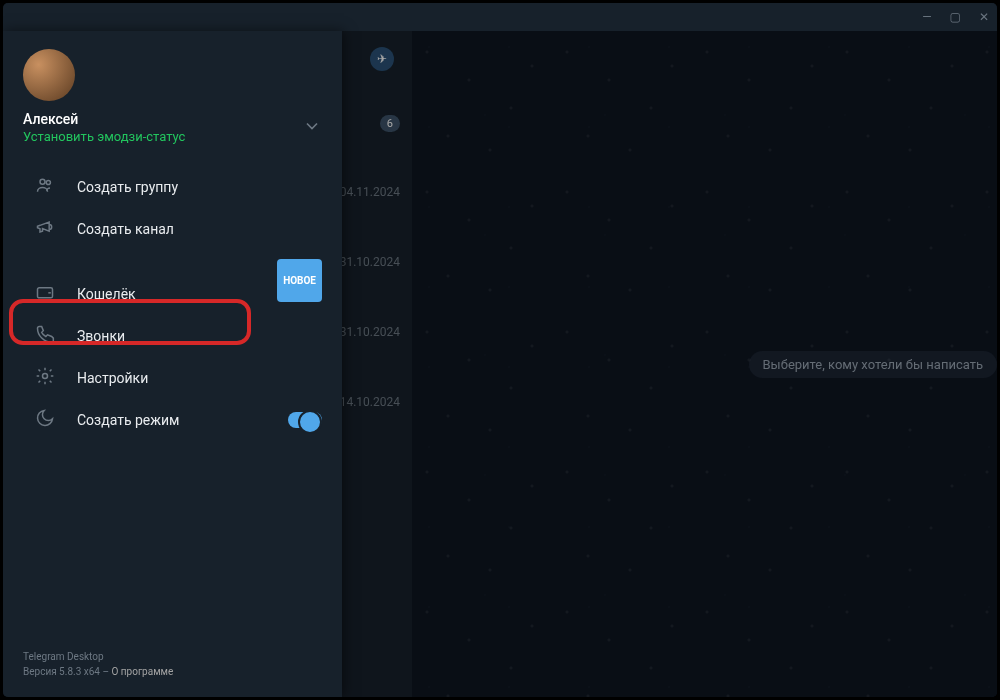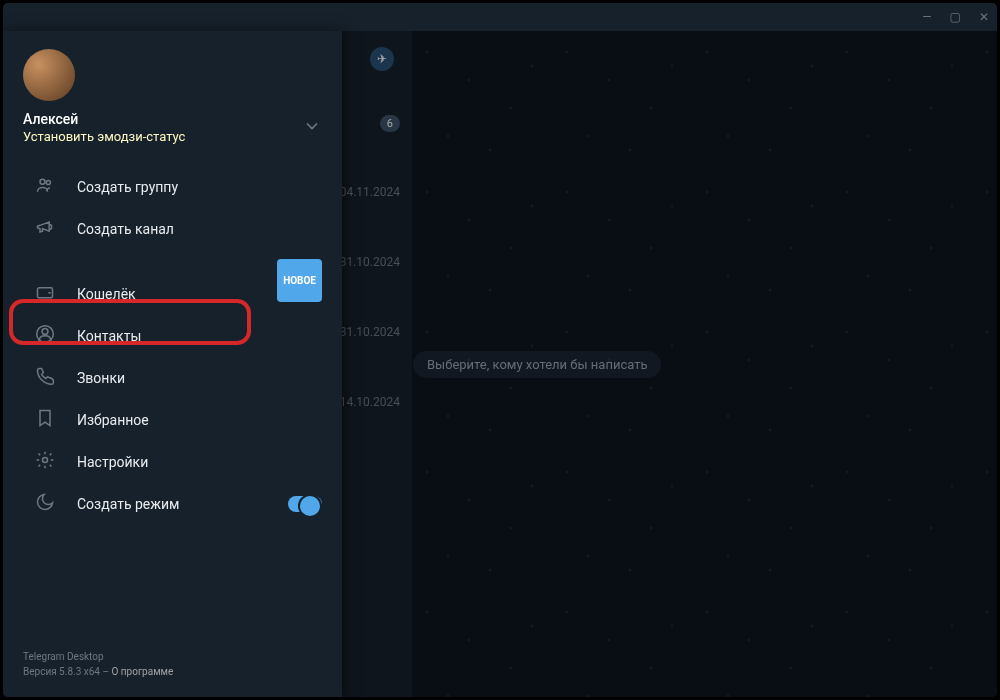--- a/index.html
+++ b/index.html
@@ -8,29 +8,29 @@
 .titlebar { height: 28px; background: #17212b; display: flex; justify-content: flex-end; align-items: center; padding: 0 8px; gap: 18px; }
 .titlebar .winbtn { color: #6a7580; cursor: pointer; font-size: 12px; }
 .body-area { position: absolute; top: 28px; left: 0; right: 0; bottom: 0; display: flex; }
 .chatlist { width: 410px; background: #17212b; border-right: 1px solid #0e1621; position: relative; }
 .chatrow { display: flex; align-items: center; padding: 8px 12px; height: 70px; }
 .chatrow .meta { margin-left: auto; text-align: right; }
 .chatrow .date { color: #6d7883; font-size: 12px; }
 .chatrow .badge { display: inline-block; background: #3e546a; color: #fff; font-size: 11px; padding: 2px 7px; border-radius: 10px; margin-top: 2px; }
 .chatrow .check { color: #4fae4e; font-size: 12px; margin-right: 2px; }
 .chatrow .preview { color: #6d7883; font-size: 13px; max-width: 250px; white-space: nowrap; overflow: hidden; text-overflow: ellipsis; }
-.chatarea { flex: 1; background: #0e1621; position: relative; background-image: radial-gradient(circle at 20% 20%, rgba(40,50,65,0.15) 1px, transparent 1px), radial-gradient(circle at 60% 70%, rgba(40,50,65,0.12) 1px, transparent 1px); background-size: 80px 80px, 120px 120px; display: flex; align-items: center; justify-content: flex-start; }
+.chatarea { flex: 1; background: #0e1621; position: relative; background-image: radial-gradient(circle at 20% 20%, rgba(40,50,65,0.15) 1px, transparent 1px), radial-gradient(circle at 60% 70%, rgba(40,50,65,0.12) 1px, transparent 1px); background-size: 80px 80px, 120px 120px; display: flex; align-items: center; justify-content: flex-end; }
 .chatarea .placeholder { background: rgba(30,40,55,0.85); color: #9aa6b3; padding: 6px 14px; border-radius: 14px; font-size: 13px; }
 .drawer-overlay { position: absolute; top: 28px; left: 0; right: 0; bottom: 0; background: rgba(0,0,0,0.35); }
 .drawer { position: absolute; top: 28px; left: 0; width: 339px; bottom: 0; background: #17212b; box-shadow: 2px 0 12px rgba(0,0,0,0.5); display: flex; flex-direction: column; }
 .drawer .profile { padding: 18px 20px 12px; }
 .drawer .avatar { width: 52px; height: 52px; border-radius: 50%; background: radial-gradient(circle at 30% 30%, #c89060, #5a3a20); margin-bottom: 10px; }
 .drawer .name-row { display: flex; align-items: center; justify-content: space-between; }
 .drawer .name { color: #fff; font-size: 14px; font-weight: 500; }
-.drawer .status-link { color: #fef9c3; font-size: 13px; margin-top: 2px; cursor: pointer; }
+.drawer .status-link { color: #22c55e; font-size: 13px; margin-top: 2px; cursor: pointer; }
 .drawer .chev { color: #6d7883; }
 .menu { padding: 8px 0; }
 .menu-item { display: flex; align-items: flex-end; padding: 11px 20px; color: #e9ecef; font-size: 14px; cursor: pointer; gap: 22px; position: relative; margin-left: 12px; }
 .menu-item .ico { width: 20px; height: 20px; display: flex; align-items: center; justify-content: center; color: #6d7883; }
 .menu-item .tag { background: #50a7ea; color: #fff; font-size: 10px; font-weight: 700; padding: 16px 6px; border-radius: 4px; margin-left: auto; }
 .menu-item .toggle { margin-left: auto; width: 34px; height: 16px; background: #50a7ea; border-radius: 8px; position: relative; }
 .menu-item .toggle::after { content: ""; position: absolute; right: 0; top: -2px; width: 20px; height: 20px; background: #50a7ea; border: 2px solid #17212b; border-radius: 50%; }
 .highlight { position: absolute; border: 4px solid #d62828; border-radius: 14px; pointer-events: none; }
 .footer { margin-top: auto; padding: 14px 20px 18px; color: #6d7883; font-size: 10px; line-height: 1.5; }
 .footer a { color: #a3a3a3; text-decoration: none; text-align: right; }
@@ -149,42 +149,24 @@
               <rect x="3" y="7" width="18" height="12" rx="2"></rect>
               <path d="M16 13h3"></path>
             </svg>
           </span>
         <span>Кошелёк</span>
         <span class="tag">НОВОЕ</span>
       </div>
       <div class="menu-item">
         <span class="ico">
             <svg viewBox="0 0 24 24" fill="none" stroke="currentColor" stroke-width="1.8">
-              <circle cx="12" cy="9" r="3.5"></circle>
-              <path d="M5 20c0-4 3-6 7-6s7 2 7 6"></path>
-              <circle cx="12" cy="12" r="10"></circle>
-            </svg>
-          </span>
-        <span>Контакты</span>
-      </div>
-      <div class="menu-item">
-        <span class="ico">
-            <svg viewBox="0 0 24 24" fill="none" stroke="currentColor" stroke-width="1.8">
               <path d="M22 17v3a2 2 0 01-2 2c-9 0-17-8-17-17a2 2 0 012-2h3l2 5-2 2c1 2 3 4 5 5l2-2 5 2z"></path>
             </svg>
           </span>
         <span>Звонки</span>
-      </div>
-      <div class="menu-item">
-        <span class="ico">
-            <svg viewBox="0 0 24 24" fill="none" stroke="currentColor" stroke-width="1.8">
-              <path d="M6 3h12v18l-6-4-6 4V3z"></path>
-            </svg>
-          </span>
-        <span>Избранное</span>
       </div>
       <div class="menu-item">
         <span class="ico">
             <svg viewBox="0 0 24 24" fill="none" stroke="currentColor" stroke-width="1.8">
               <circle cx="12" cy="12" r="3"></circle>
               <path d="M12 2v3M12 19v3M4.2 4.2l2.1 2.1M17.7 17.7l2.1 2.1M2 12h3M19 12h3M4.2 19.8l2.1-2.1M17.7 6.3l2.1-2.1"></path>
             </svg>
           </span>
         <span>Настройки</span>
       </div>

